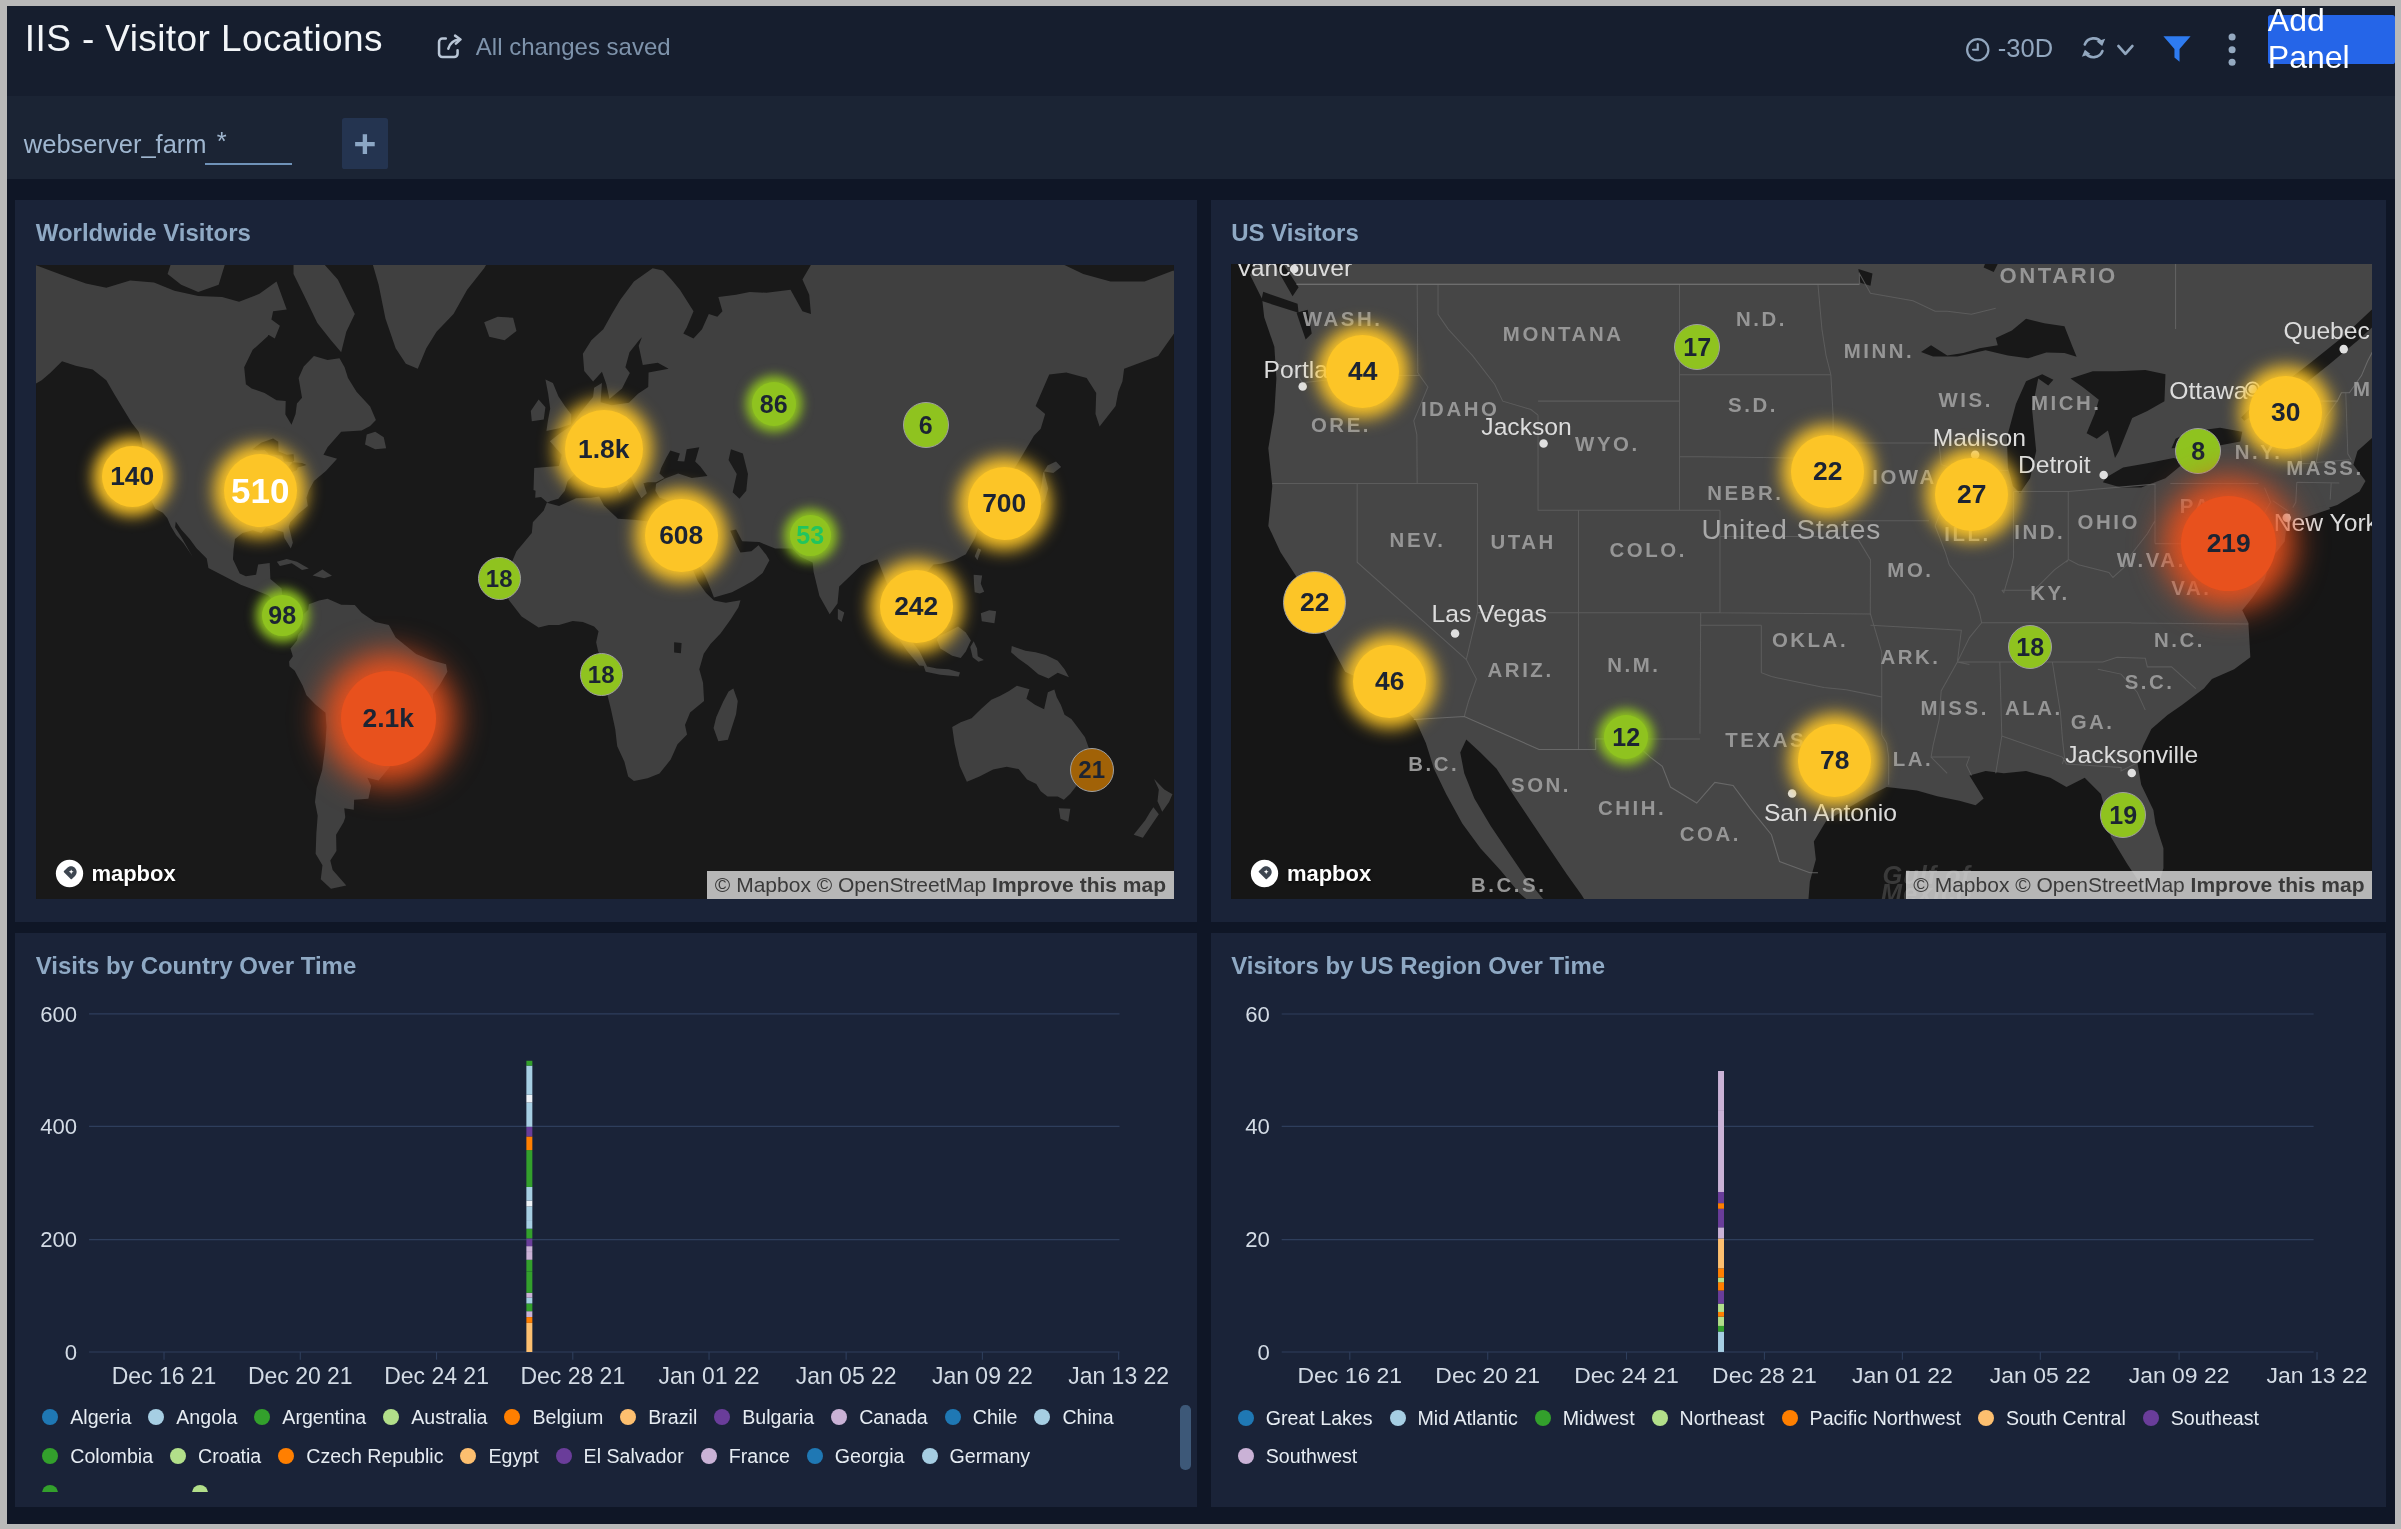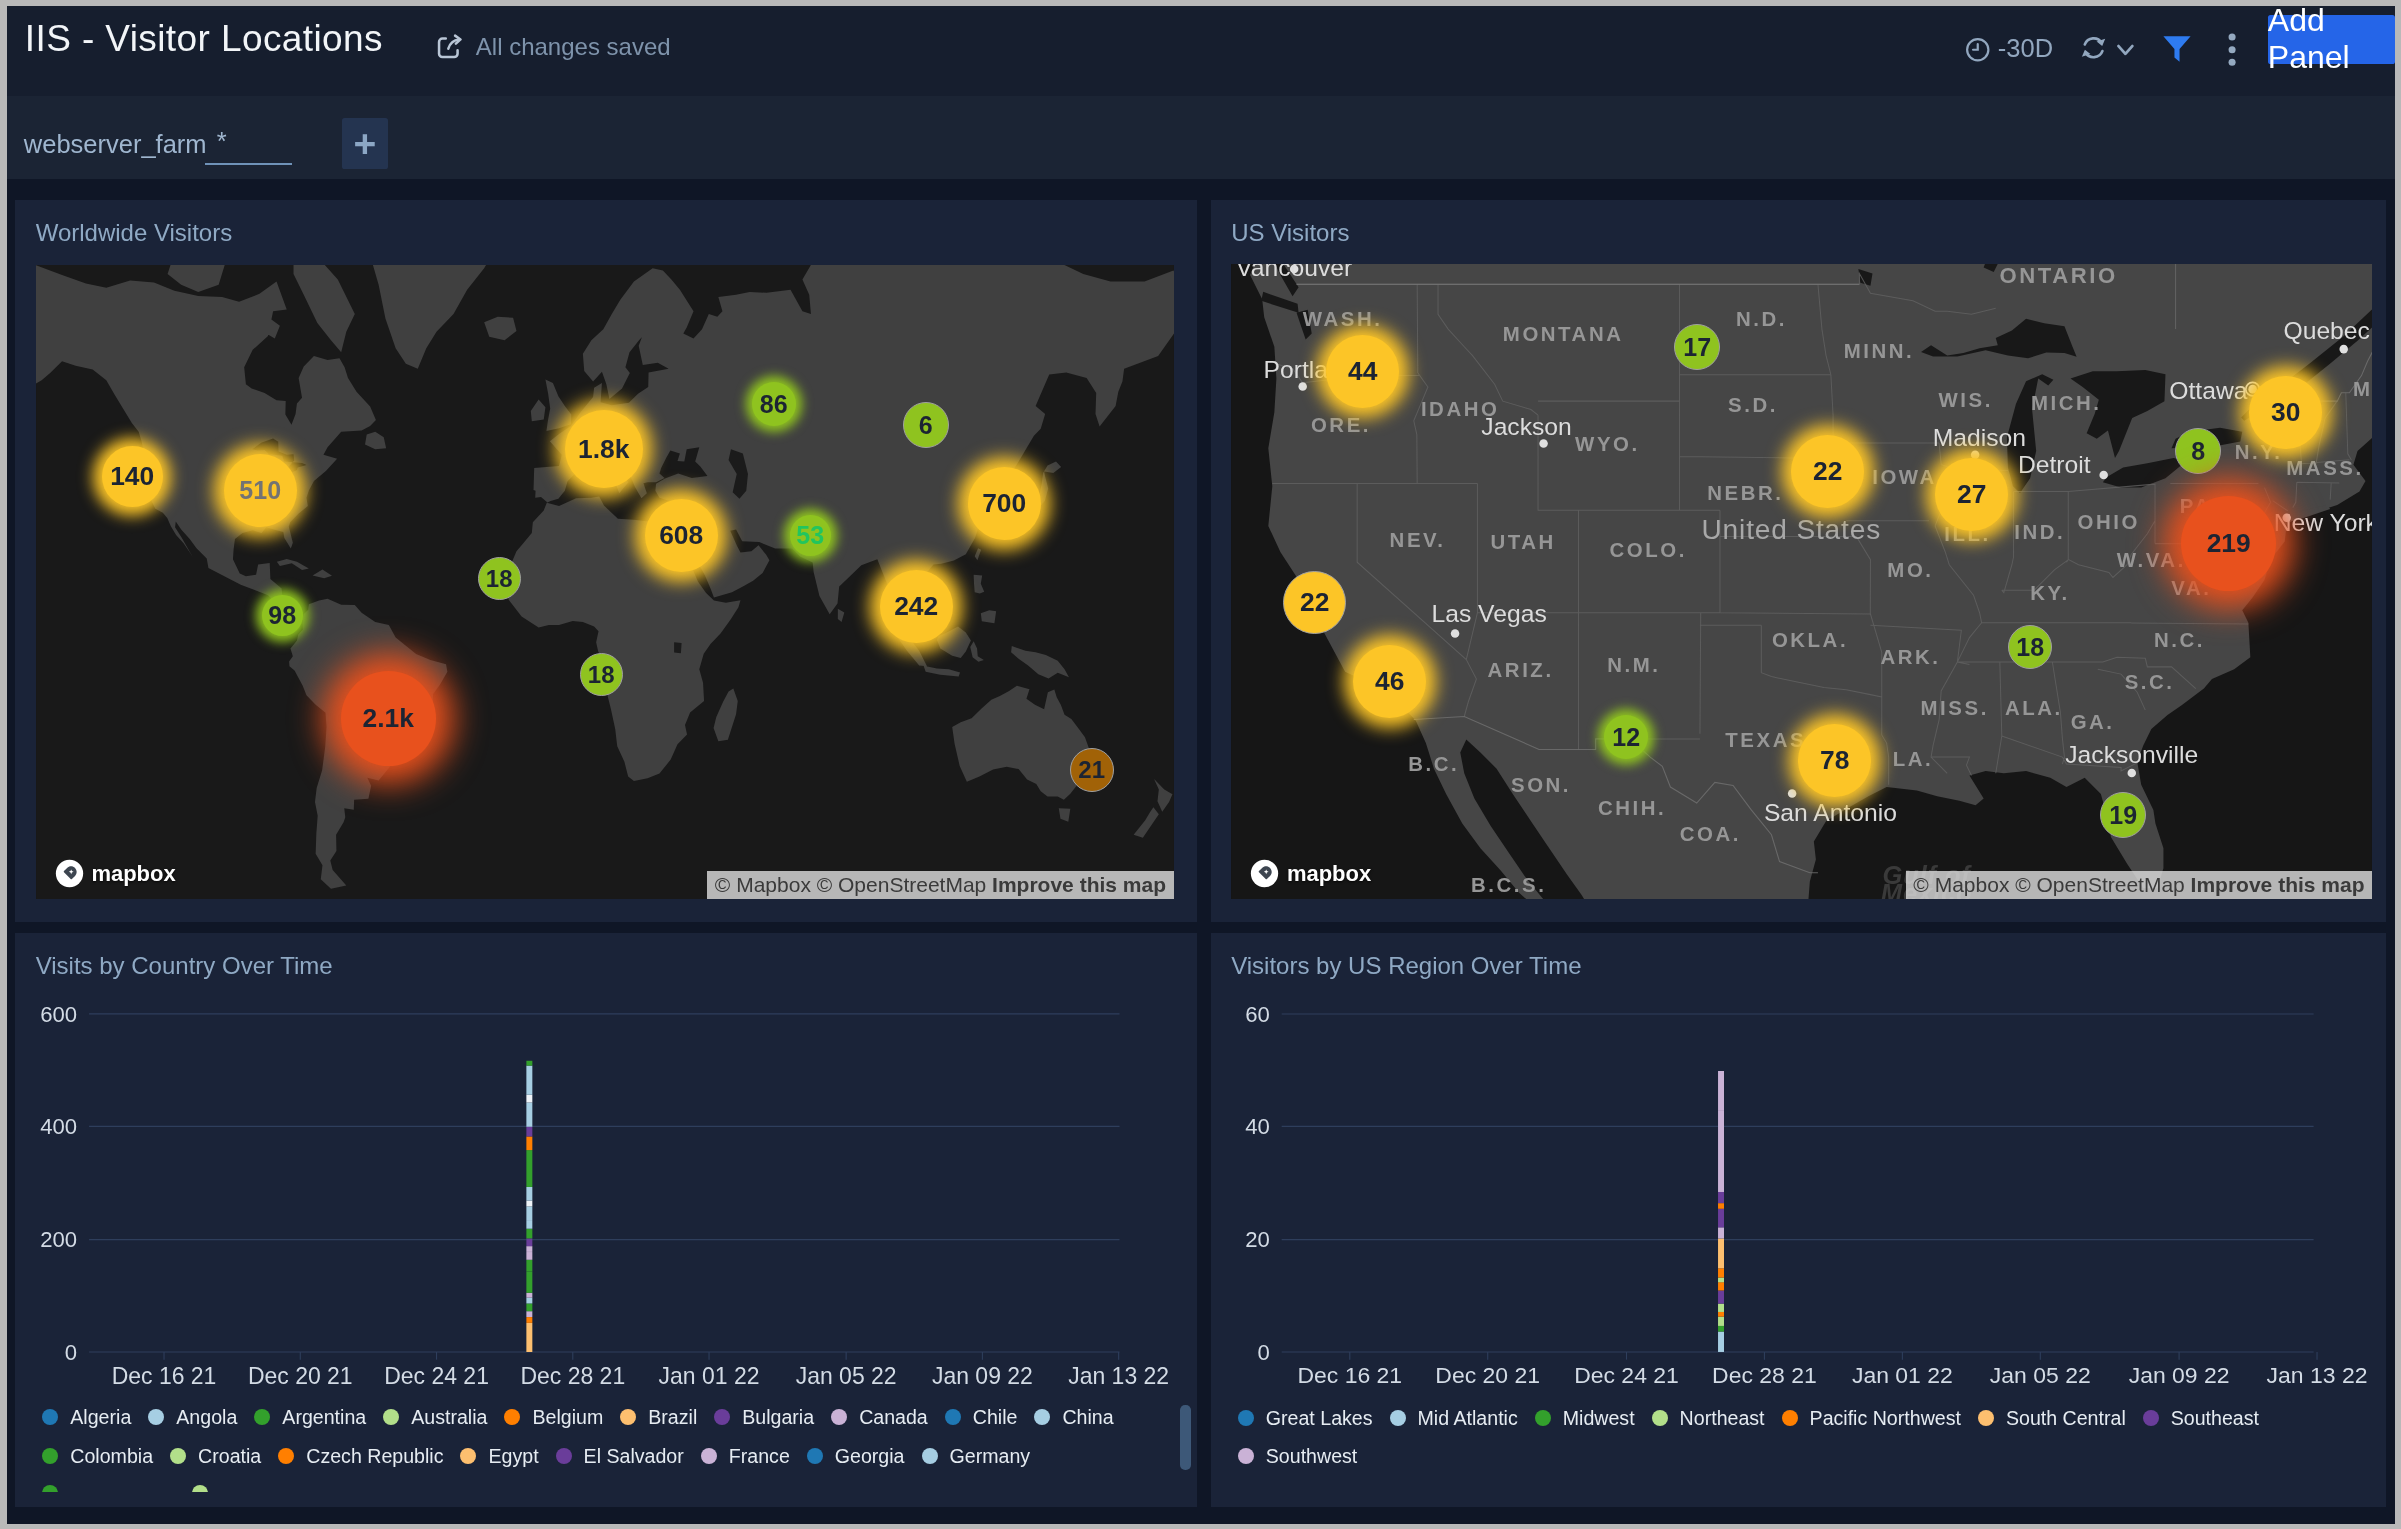--- a/index.html
+++ b/index.html
@@ -6,21 +6,21 @@
 #hdr {position:absolute;left:0;top:0;width:100%;height:90px;background:#161e2e}
 #hdr h1 {position:absolute;left:18px;top:12px;font-size:37px;font-weight:400;color:#f2f5f8;letter-spacing:0.4px}
 #saved {position:absolute;left:469px;top:27px;font-size:24px;color:#7e93ab}
 #addpanel {position:absolute;left:2261px;top:8.5px;width:127px;height:49px;background:#2565e8;border-radius:2.6px;color:#fff;font-size:32px;display:flex;align-items:center;justify-content:center}
 #fbar {position:absolute;left:0;top:90px;width:100%;height:83px;background:#1b2434}
 #fbar .lab {position:absolute;left:17px;top:34px;font-size:25.5px;color:#9fb6cf}
 #fbar .star {position:absolute;left:210px;top:31px;font-size:25.5px;color:#9fb6cf}
 #fbar .uline {position:absolute;left:198px;top:67px;width:87px;height:1.7px;background:#6f92b8}
 #fbar .plus {position:absolute;left:335px;top:22px;width:46px;height:51px;background:#243450;border-radius:2.6px;color:#8ca7c5;font-size:39px;font-weight:700;display:flex;align-items:center;justify-content:center}
 .panel {position:absolute;background:#1a2338;overflow:hidden}
-.ptitle {position:absolute;left:20.4px;top:19px;font-size:24px;font-weight:400;color:#8fa9c4}
+.ptitle {position:absolute;left:20.4px;top:19px;font-size:24px;font-weight:700;color:#8fa9c4}
 .mapwrap {position:absolute;overflow:hidden;background:#191919}
 .bub {position:absolute;border-radius:50%;display:flex;align-items:center;justify-content:center;font-weight:700;font-family:"Liberation Sans",sans-serif}
 .lrow {position:absolute;display:flex;gap:17px;align-items:center;height:24px}
 .li {display:flex;align-items:center;font-size:19.6px;color:#e6ecf2;white-space:nowrap}
 .dot {width:16px;height:16px;border-radius:50%;margin-right:12px;display:inline-block}
 </style></head><body>
 <div id="app">
   <div id="hdr">
     <h1>IIS - Visitor Locations</h1>
     <svg width="32" height="32" viewBox="0 0 38 38" style="position:absolute;left:427px;top:25px">
@@ -64,21 +64,21 @@
       <svg width="1138" height="634" viewBox="0 0 1336 745" style="position:absolute;left:0;top:0">
 <rect width="1336" height="745" fill="#191919"></rect>
 <path d="M-50.0,115.9L-42.0,97.8L-34.0,83.4L-42.0,63.0L-26.0,20.6L-2.0,-0.1L30.0,11.8L58.0,21.8L82.0,26.7L110.0,18.1L138.0,20.6L162.0,30.4L190.0,36.3L218.0,37.5L238.0,43.2L262.0,33.9L282.0,19.4L294.0,52.2L278.0,54.4L272.0,83.4L254.0,99.7L244.0,120.2L246.0,140.2L252.8,145.0L268.0,150.5L282.0,158.9L292.8,159.7L292.4,175.8L299.6,187.7L304.4,175.1L306.0,162.7L312.0,155.9L308.0,132.9L314.0,119.3L326.0,107.0L342.0,111.5L356.0,109.7L362.0,120.2L366.0,132.9L376.0,148.9L392.0,166.4L398.8,182.2L392.0,189.1L382.0,194.5L358.0,195.9L342.0,214.1L337.2,222.9L353.2,227.8L340.0,242.1L326.0,253.7L320.0,264.9L317.2,273.6L318.8,283.2L308.0,292.1L298.0,302.3L296.4,307.3L301.2,326.5L298.8,333.2L291.2,320.7L290.0,313.8L280.8,311.3L270.0,308.3L264.4,314.8L254.0,311.8L242.0,314.8L233.2,322.1L231.6,334.1L230.8,345.9L238.8,362.5L246.0,365.7L258.0,363.9L260.4,351.9L274.0,350.1L274.8,368.9L288.0,380.1L289.2,394.3L300.0,405.7L314.0,410.0L306.0,407.0L296.0,410.0L282.0,397.8L272.0,388.1L254.0,381.0L240.0,375.6L202.0,356.1L200.0,345.0L188.0,332.7L180.0,322.1L170.0,310.8L163.6,301.3L162.8,308.3L170.8,320.7L181.2,338.9L184.0,343.6L180.0,337.5L172.8,327.0L164.0,317.2L158.0,307.3L153.6,297.2L148.4,291.0L139.6,286.3L134.0,275.2L132.0,269.2L126.0,255.4L125.2,239.8L126.0,219.8L123.2,206.4L120.0,195.9L112.0,185.6L102.0,169.3L92.0,152.8L82.0,135.3L66.0,122.8L46.0,118.5L30.0,113.2L16.0,127.0L6.0,135.3L-10.0,145.0L-22.0,154.3L-30.0,161.9L-20.0,137.0L-34.0,120.2Z M302.0,-24.0L330.0,-9.7L354.0,16.9L374.0,57.7L364.0,78.5L358.0,102.4L346.0,88.3L330.0,68.3L314.0,35.1L302.0,10.5Z M182.0,-24.0L206.0,-16.7L222.0,-2.8L214.0,23.1L190.0,31.6L170.0,23.1L154.0,10.5L162.0,-13.9Z M138.0,-36.1L152.0,-18.2L146.0,-1.4L130.0,-4.1L121.2,-21.1Z M276.0,64.1L286.0,71.4L280.0,86.4L270.0,80.5Z M390.0,-18.2L402.0,23.1L410.0,63.0L422.0,97.8L434.0,115.9L448.0,121.9L458.0,97.8L470.0,78.5L490.0,57.7L506.0,29.2L526.0,3.9L540.0,-21.1L502.0,-39.2L442.0,-39.2Z M386.0,210.9L398.0,216.6L410.8,215.4L408.0,202.5L398.0,195.9L388.0,199.2Z M282.4,348.7L294.0,345.4L306.0,348.7L320.0,356.6L312.0,358.4L300.0,350.6L286.0,353.8Z M324.4,364.8L336.0,357.9L347.2,365.2L338.0,368.0Z M320.0,398.7L332.0,394.3L342.0,392.1L358.0,399.1L374.0,399.5L382.0,408.7L398.0,419.6L414.0,423.1L422.0,437.7L446.0,457.1L462.8,464.1L481.2,469.2L482.8,477.9L474.0,493.2L466.0,504.2L465.2,522.1L458.8,538.1L454.0,547.4L440.0,551.2L428.8,560.7L426.8,574.3L414.0,591.2L402.0,605.7L388.8,602.6L393.2,612.0L390.0,627.2L373.2,628.4L372.8,640.2L361.6,638.5L362.8,648.9L360.8,654.8L352.0,669.4L352.4,688.5L345.2,699.9L348.0,710.9L364.0,729.1L346.0,732.9L334.0,721.7L336.0,705.4L328.0,691.8L328.8,668.1L330.4,647.1L327.2,631.1L329.2,614.7L335.6,593.8L339.2,566.5L340.8,542.8L339.6,526.2L328.0,516.7L317.2,505.6L312.8,494.5L303.2,476.6L297.2,471.4L296.8,465.8L301.2,459.7L298.4,450.7L306.0,441.2L307.6,434.3L312.8,428.2L312.4,416.1L314.0,410.0L319.2,405.2Z M661.2,272.0L666.8,282.7L683.2,298.2L702.0,299.3L722.0,301.8L746.8,303.8L751.6,310.3L757.2,319.7L764.0,341.2L770.0,355.2L777.2,372.0L786.8,385.4L796.0,394.3L810.0,396.9L827.2,393.8L824.8,402.2L816.0,416.1L804.0,432.6L792.0,445.5L784.0,456.7L778.8,474.9L783.2,491.0L784.4,512.3L768.0,525.8L762.0,540.4L764.4,551.7L753.2,563.1L745.2,581.2L732.0,597.4L718.0,603.1L702.0,606.2L695.2,601.0L690.8,583.7L682.4,565.5L680.0,545.1L674.8,521.2L670.0,502.0L675.2,491.0L670.8,472.3L660.0,454.1L657.6,443.3L660.4,430.4L655.2,424.8L642.0,419.6L630.0,418.3L614.0,423.1L602.0,423.1L590.0,426.1L570.0,413.1L554.8,393.4L552.4,381.0L557.2,368.9L556.0,355.2L564.0,336.5L570.0,329.4L582.0,314.8L583.2,302.3L596.0,288.4L599.6,279.5L614.0,283.2L634.0,274.1L652.0,273.6Z M818.8,497.6L824.0,512.3L822.0,528.0L812.4,557.8L801.2,559.7L795.6,544.2L798.8,531.2L806.8,513.2L813.2,501.1Z M584.0,264.3L584.8,238.6L614.0,236.2L617.2,222.9L603.2,207.1L614.8,197.9L628.0,189.1L638.8,173.6L654.0,155.1L655.2,144.2L664.4,138.6L662.8,161.2L676.0,164.9L696.0,161.9L706.8,151.2L718.8,143.4L719.2,126.2L742.8,121.9L730.0,115.0L712.4,117.6L707.6,95.0L718.0,67.2L723.6,71.4L708.0,88.3L696.8,102.4L692.0,120.2L697.2,127.0L688.0,145.0L673.2,157.4L669.6,140.2L664.4,125.3L654.0,137.0L643.6,124.5L642.0,104.3L652.0,88.3L666.0,75.4L676.0,57.7L686.0,40.9L702.0,19.4L724.0,3.9L736.0,6.6L746.0,16.9L756.0,29.2L772.0,54.4L764.0,73.4L760.0,80.5L772.0,86.4L782.0,75.4L790.0,57.7L800.0,60.9L806.0,54.4L801.2,37.5L822.0,35.1L838.0,31.6L858.0,32.7L886.0,29.2L900.0,54.4L910.0,57.7L908.0,35.1L900.0,16.9L914.0,-6.9L938.0,-16.7L962.0,-31.5L1002.0,-55.3L1042.0,-72.5L1074.0,-55.3L1114.0,-31.5L1162.0,-9.7L1202.0,-2.8L1230.0,10.5L1262.0,19.4L1302.0,19.4L1336.0,6.6L1360.0,52.2L1360.0,73.4L1338.0,78.5L1318.0,107.0L1278.0,121.9L1276.0,137.0L1271.2,148.9L1268.0,165.6L1249.2,189.8L1244.4,175.1L1245.2,150.5L1234.0,132.9L1210.0,126.2L1190.0,128.7L1174.0,165.6L1185.2,175.1L1180.0,192.5L1172.0,200.5L1156.0,227.8L1149.2,238.6L1144.0,243.3L1141.2,257.1L1140.0,272.5L1129.2,286.3L1126.8,273.6L1122.8,261.0L1112.0,259.9L1106.8,263.8L1111.2,271.4L1101.2,281.6L1106.0,292.1L1109.2,301.3L1102.8,320.7L1092.0,339.8L1078.0,347.3L1063.2,351.0L1054.0,351.9L1045.6,362.0L1048.0,371.1L1059.2,387.6L1049.2,405.7L1040.8,401.3L1025.2,387.2L1022.8,406.5L1028.0,421.8L1036.0,439.0L1026.8,432.6L1023.2,419.6L1016.0,406.5L1012.8,382.3L1000.0,375.6L988.0,345.9L969.2,352.9L954.0,367.5L943.2,377.8L941.2,397.8L932.0,410.5L920.0,389.0L913.2,361.1L912.0,349.6L897.2,342.6L888.0,333.2L868.0,333.2L849.2,325.5L829.2,324.5L822.0,310.8L815.2,312.3L823.2,330.3L827.2,337.9L840.0,336.5L848.4,329.4L857.2,340.3L861.2,346.8L853.2,362.0L842.0,371.1L830.0,377.8L817.2,384.5L796.0,390.7L792.0,380.1L785.2,364.3L776.0,348.2L768.0,329.4L761.6,312.3L757.2,319.7L751.6,310.3L759.2,303.3L762.8,293.6L766.0,277.9L754.0,277.9L744.0,277.4L732.0,273.6L727.2,265.4L728.0,257.1L738.4,250.8L754.0,245.1L770.0,250.2L788.4,247.9L780.0,236.8L774.0,230.8L778.8,214.1L764.0,216.6L761.2,230.8L753.2,230.2L756.0,221.6L744.8,217.9L740.0,226.6L734.0,238.6L732.0,245.1L738.0,250.2L728.0,255.4L718.0,255.4L713.2,256.5L717.2,268.2L710.8,274.1L703.2,261.0L698.0,248.5L686.0,236.8L677.2,224.7L674.8,233.8L686.8,246.2L695.6,255.4L688.8,263.2L684.8,268.2L680.0,255.9L668.0,243.9L657.2,231.4L648.0,238.0L638.0,236.8L634.0,243.9L624.0,254.2L620.8,265.4L613.2,274.7L604.0,277.4L600.4,279.0L592.8,272.5L586.0,273.6L586.4,265.4Z M599.2,195.2L614.0,191.8L628.0,187.0L628.4,175.8L621.2,166.4L613.2,154.3L606.8,138.6L598.0,134.5L601.2,151.2L603.6,168.6L600.8,183.6Z M582.0,183.6L596.0,181.5L598.0,167.1L590.0,158.1L580.8,171.5Z M532.0,84.4L550.0,88.3L564.0,77.5L560.0,61.9L542.0,60.9L526.0,67.2Z M1144.0,293.6L1150.0,290.5L1160.0,287.9L1169.2,284.8L1180.0,282.7L1184.8,277.4L1188.8,262.6L1185.2,248.5L1184.0,242.7L1194.8,244.5L1204.0,237.4L1198.0,230.8L1188.0,235.6L1182.8,244.5L1181.2,257.1L1178.8,268.2L1169.2,274.7L1157.2,280.5L1146.0,285.8L1140.4,291.6Z M1106.4,332.7L1110.0,334.6L1105.6,346.8L1102.4,342.2Z M941.6,403.9L949.2,408.3L946.0,419.6L941.6,416.1Z M1101.2,363.9L1111.2,364.8L1109.6,374.7L1113.6,384.1L1108.4,385.9L1102.4,384.5L1101.6,374.3Z M1109.6,409.2L1119.6,405.7L1127.6,407.0L1125.6,420.9L1110.8,418.7Z M1058.0,440.3L1062.0,450.7L1076.0,459.3L1086.0,461.9L1092.0,454.1L1098.0,441.2L1092.0,431.7L1082.8,424.8L1068.0,432.6L1060.0,436.0Z M1002.8,421.3L1015.2,429.1L1027.2,440.3L1037.2,453.3L1046.4,471.4L1037.2,470.5L1022.8,453.3L1010.8,436.0L1001.6,424.8Z M1042.4,471.0L1058.0,474.0L1072.0,474.9L1085.2,478.8L1083.6,483.6L1062.0,481.4L1044.8,477.9Z M1101.2,442.1L1105.2,450.7L1106.0,459.7L1113.2,464.1L1106.8,466.2L1100.0,461.0L1097.2,448.9Z M1146.0,447.7L1162.0,453.3L1174.0,455.0L1186.0,458.4L1200.0,464.9L1208.0,474.9L1213.2,484.5L1200.0,479.2L1189.2,485.8L1177.2,481.0L1165.2,470.5L1154.0,462.8L1145.2,455.0Z M1076.0,542.8L1078.8,562.6L1084.8,588.7L1093.2,607.3L1108.0,601.0L1124.0,592.8L1140.0,589.7L1154.0,592.3L1164.0,604.7L1174.8,609.9L1180.0,618.5L1188.0,624.5L1200.0,624.5L1207.2,628.4L1214.8,621.2L1222.8,611.0L1228.4,597.9L1234.8,582.7L1236.4,567.4L1232.0,555.0L1224.0,544.2L1216.0,533.5L1208.0,528.5L1203.6,516.7L1198.8,507.8L1196.0,498.9L1188.4,502.0L1184.0,522.1L1173.2,516.7L1163.2,509.6L1166.8,498.5L1152.0,494.5L1142.8,500.7L1132.0,506.5L1122.0,510.9L1110.8,520.8L1098.8,532.6L1086.0,537.2Z M1201.2,638.5L1214.8,639.0L1212.4,654.2L1203.2,650.6Z M1313.2,604.1L1325.2,616.3L1334.8,621.8L1330.8,631.1L1322.8,642.5L1317.2,630.0L1318.8,616.3Z M1312.4,637.3L1318.8,645.4L1310.8,657.2L1300.0,673.1L1289.2,669.4L1302.8,652.4L1308.4,643.1Z" fill="#404040"></path>
 <path d="M816.0,216.6L830.0,221.6L836.0,245.6L834.0,265.4L826.0,274.7L818.0,267.1L822.8,245.6L813.2,229.0Z M253.6,216.6L264.0,209.0L278.0,203.8L284.0,207.7L284.4,219.2L294.0,222.9L302.0,222.3L302.8,229.6L293.2,240.4L289.6,245.6L300.0,243.9L306.0,241.0L306.8,238.0L317.2,235.0L312.0,232.6L290.8,230.8L288.8,224.1L274.8,222.3L270.8,245.6L273.6,246.2L276.8,233.8L275.6,224.7L268.0,217.3L260.0,217.9Z M749.2,443.3L758.0,444.2L757.2,456.3L749.2,455.4Z" fill="#1b1b1b"></path>
 </svg>
       <div class="bub" style="left:49px;top:164px;width:95px;height:95px;font-size:26.4px;color:#1c2433">
           <i style="position:absolute;left:8.5px;top:8.5px;right:8.5px;bottom:8.5px;background:#fcc527;border-radius:50%;filter:blur(7.7px)"></i>
           <i style="position:absolute;left:17px;top:17px;right:17px;bottom:17px;background:#fcc527;border-radius:50%"></i>
           <span style="position:relative">140</span>
         </div>
-        <div class="bub" style="left:169px;top:170px;width:111px;height:111px;font-size:25px;color:#737373">
+        <div class="bub" style="left:169px;top:170px;width:111px;height:111px;font-size:35px;color:#ffffff">
           <i style="position:absolute;left:9.4px;top:9.4px;right:9.4px;bottom:9.4px;background:#fcc527;border-radius:50%;filter:blur(8.5px)"></i>
           <i style="position:absolute;left:19px;top:19px;right:19px;bottom:19px;background:#fcc527;border-radius:50%"></i>
           <span style="position:relative">510</span>
         </div>
         <div class="bub" style="left:510px;top:126px;width:116px;height:116px;font-size:26.4px;color:#1c2433">
           <i style="position:absolute;left:9.4px;top:9.4px;right:9.4px;bottom:9.4px;background:#fcc527;border-radius:50%;filter:blur(8.5px)"></i>
           <i style="position:absolute;left:19px;top:19px;right:19px;bottom:19px;background:#fcc527;border-radius:50%"></i>
           <span style="position:relative">1.8k</span>
         </div>
         <div class="bub" style="left:704px;top:105px;width:68px;height:68px;font-size:25px;color:#1c2433">

